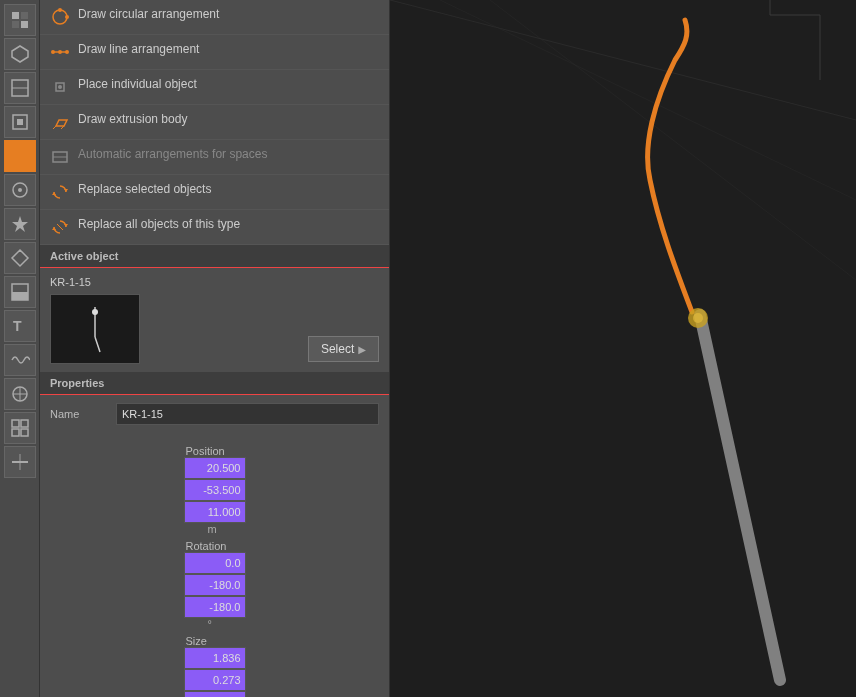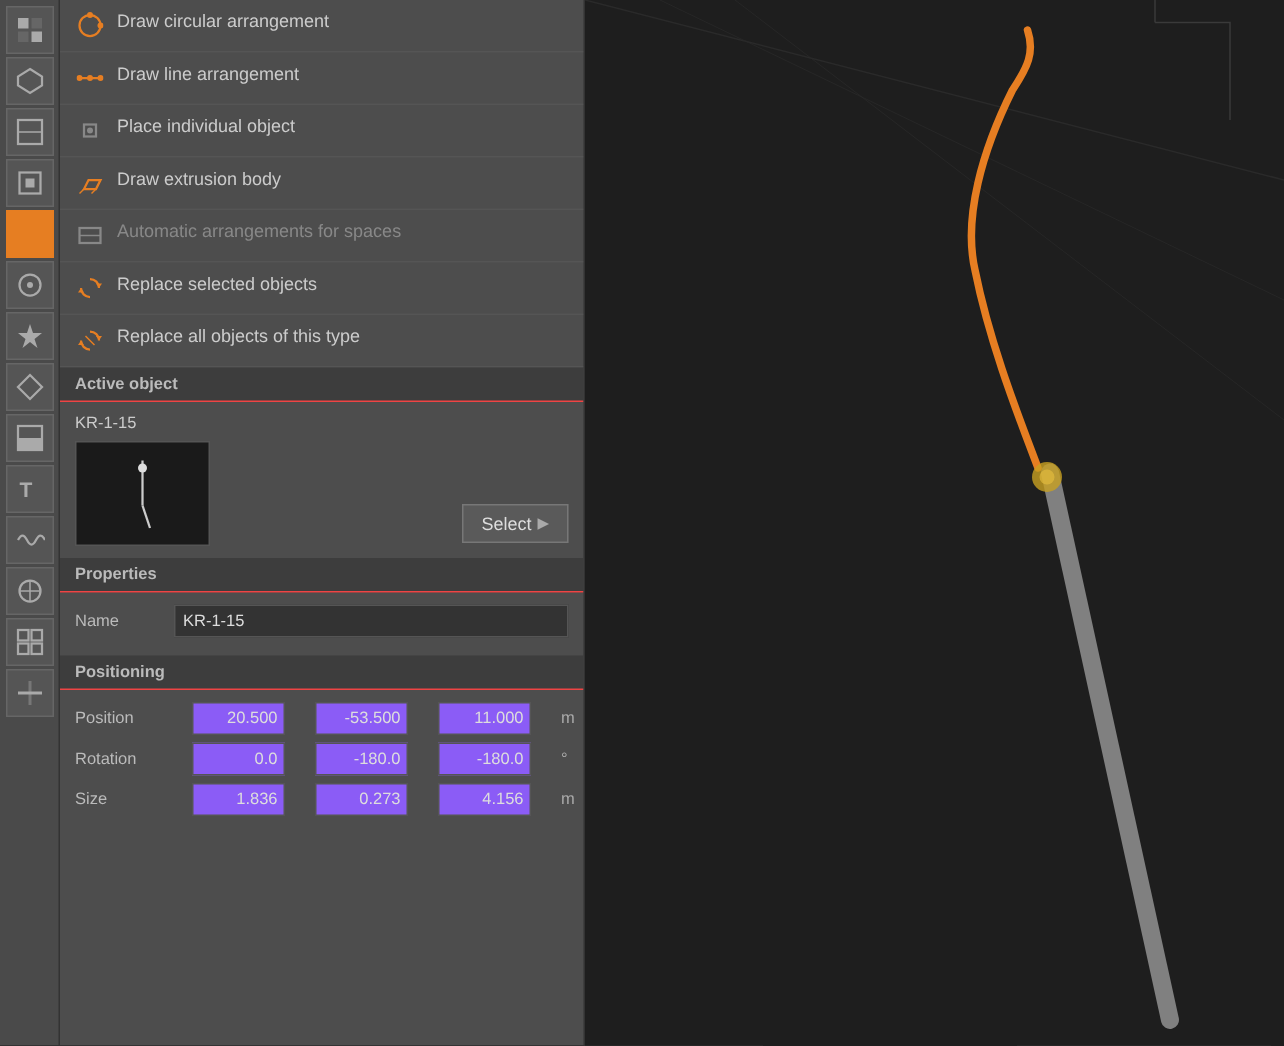--- a/index.html
+++ b/index.html
@@ -137,21 +137,22 @@
       font-size: 11px;
       height: 22px;
     }
 
     
     .positioning-section { padding: 8px 10px; }
     .pos-row {
       display: flex;
       align-items: center;
       margin-bottom: 5px;
-      gap: 20px;
+      gap: 0;
+      flex-direction: column;
     }
     .pos-label {
       width: 58px;
       color: #bbb;
       font-size: 11px;
       flex-shrink: 0;
     }
     .pos-input {
       width: 62px;
       background: #8b5cf6;
@@ -380,23 +381,20 @@
   <div class="section-header">
     <span>Properties</span>
   </div>
   <div class="properties-section">
     <div class="prop-row">
       <span class="prop-label">Name</span>
       <input class="prop-input" type="text" value="KR-1-15" style="">
     </div>
   </div>
 
-  <div class="section-header">
-    <span>Positioning</span>
-  </div>
   <div class="positioning-section">
 
     <div class="pos-row">
       <span class="pos-label">Position</span>
       <input class="pos-input" type="text" value="20.500" style="">
       <input class="pos-input" type="text" value="-53.500" style="">
       <input class="pos-input" type="text" value="11.000" style="">
       <span class="pos-unit">m</span>
     </div>
 

